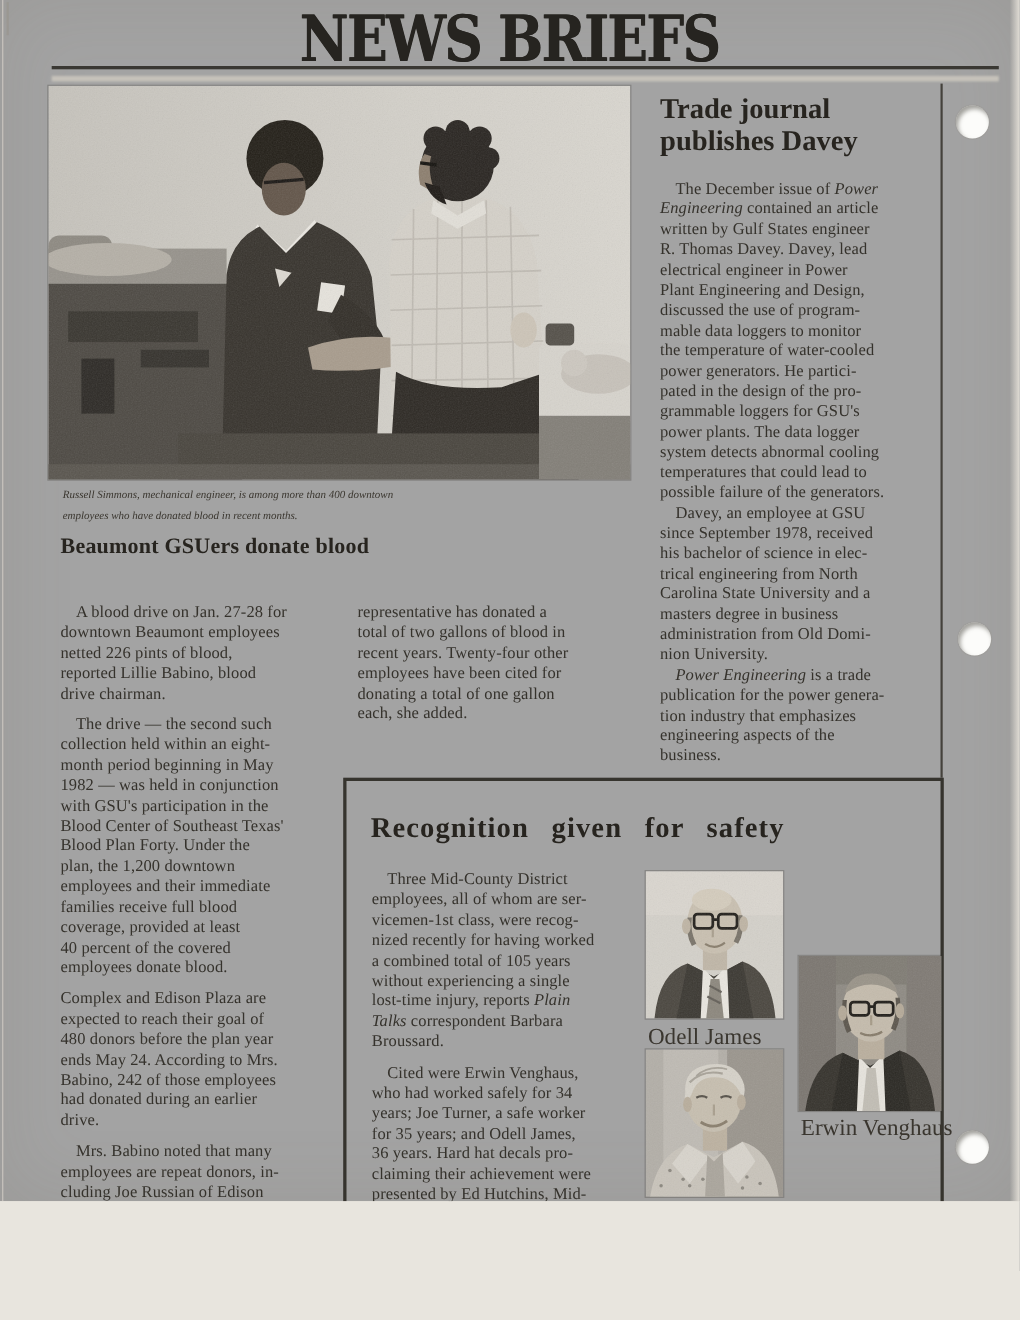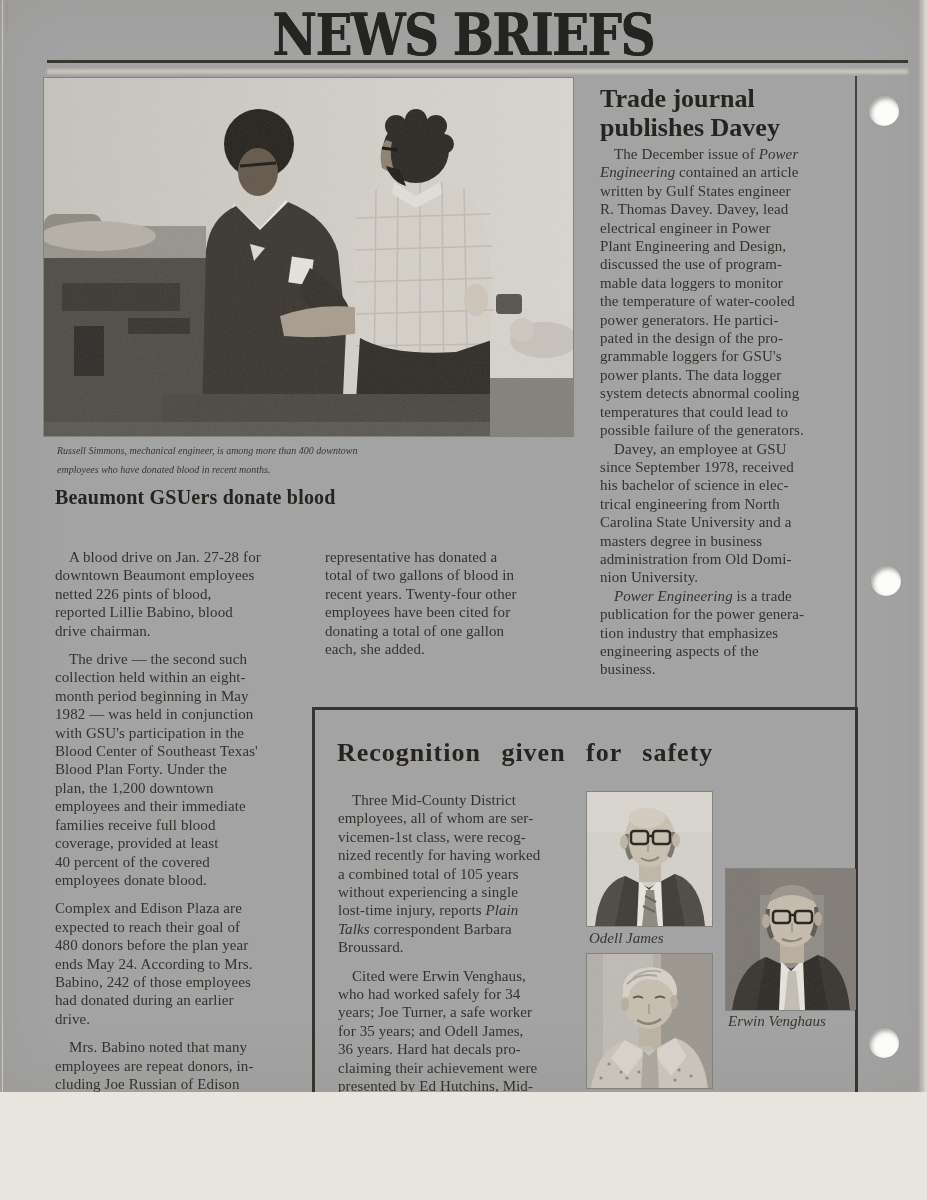--- a/index.html
+++ b/index.html
@@ -37,34 +37,34 @@
 
   
   .bl{white-space:nowrap;font-size:15px;line-height:18.4px;letter-spacing:.1px;}
   .bl.first{text-indent:14px;}
   .para{margin:0;}
   .gapped .para + .para{margin-top:10px;}
 
   .col1{left:55px;top:548px;width:260px;}
   .col2{left:325px;top:548px;width:258px;}
   .davey{left:600px;top:84px;width:258px;}
-  .davey-body{margin-top:3px;}
+  .davey-body{margin-top:21px;}
 
   .vrule{left:855px;top:76px;width:2px;height:631px;background:#45423c;}
 
   
   .safety-box{left:312px;top:707px;width:546px;height:421px;border:3px solid #36342e;box-sizing:border-box;background:transparent;}
   .safety-head{left:22px;top:28px;font-weight:700;font-size:26px;color:#27241f;letter-spacing:1px;word-spacing:13px;}
   .safety-text{left:23px;top:81px;width:252px;}
   .portrait{outline:1px solid rgba(60,57,50,.3);}
   .portrait svg{display:block;width:100%;height:100%;}
   .p-odell{left:272px;top:82px;width:125px;height:134px;}
   .p-erwin{left:411px;top:159px;width:130px;height:141px;}
   .p-joe{left:272px;top:244px;width:125px;height:134px;}
-  .p-cap{font-style:italic;font-size:15px;color:#3a362f;white-space:nowrap;}
+  .p-cap{font-size:21px;color:#3a362f;white-space:nowrap;}
   .cap-odell{left:274px;top:220px;} .cap-erwin{left:413px;top:303px;} .cap-joe{left:274px;top:379px;}
 
   .bottom-rule{left:47px;top:1126px;width:266px;height:2px;background:#3a3833;}
   .page-num{left:446px;top:1149px;font-family:"Liberation Sans", sans-serif;font-weight:700;font-size:15px;color:#33312c;}
 </style>
 </head>
 <body>
 
 <svg width="0" height="0" style="position:absolute">
   <defs>

